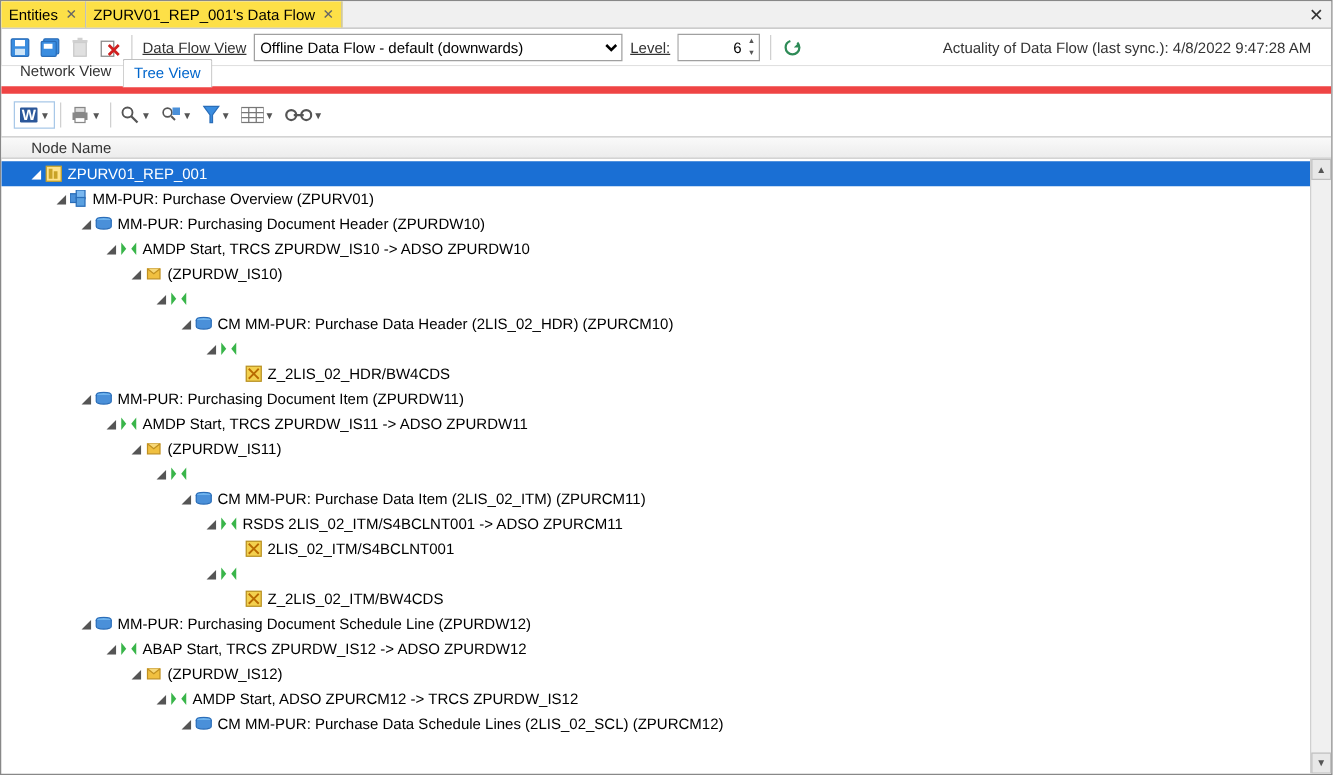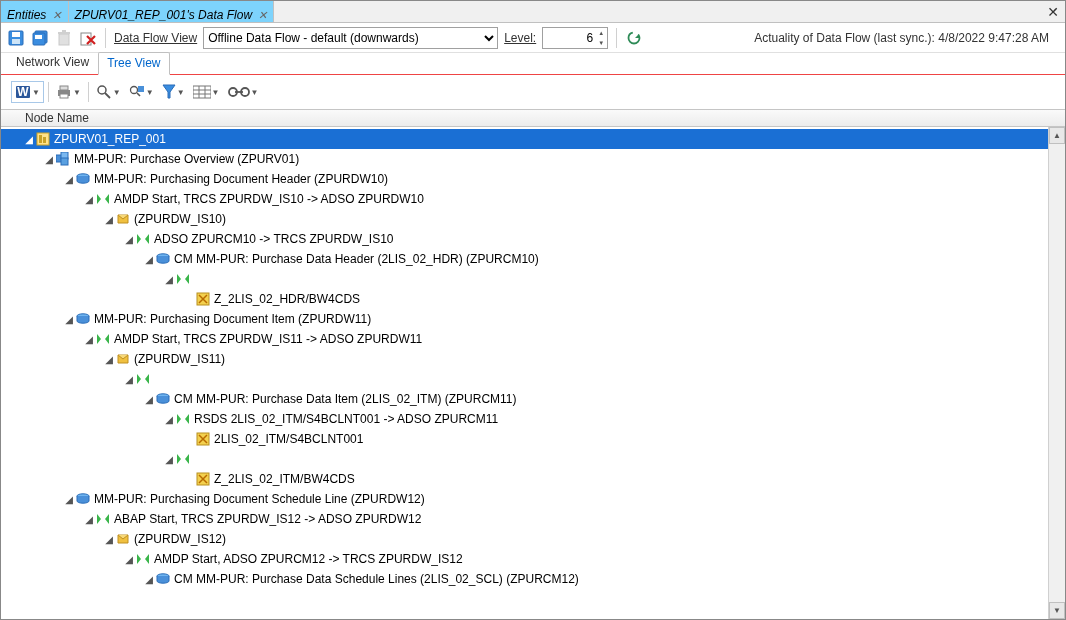--- a/index.html
+++ b/index.html
@@ -1,32 +1,32 @@
 <!DOCTYPE html>
 <html><head>
 <meta charset="utf-8">
 <style>
   * { box-sizing: border-box; font-family: "Segoe UI", Tahoma, sans-serif; font-size: 12px; }
   body { margin: 0; background: #fff; width: 1066px; height: 620px; border: 1px solid #888; display: flex; flex-direction: column; }
   .tabs-top { display: flex; align-items: center; background: #f0f0f0; height: 22px; border-bottom: 1px solid #c0c0c0; }
-  .tab { display: flex; align-items: flex-end; padding: 0 6px; height: 21px; border-right: 1px solid #c0c0c0; background: #7dd3fc; gap: 6px; cursor: pointer; font-style: italic; }
+  .tab { display: flex; align-items: center; padding: 0 6px; height: 21px; border-right: 1px solid #c0c0c0; background: #fde047; gap: 6px; cursor: pointer; }
   .tab .close { color: #666; font-size: 11px; }
   .tabs-top .spacer { flex: 1; }
   .win-close { padding: 0 6px; color: #333; font-size: 14px; cursor: pointer; }
   .toolbar { display: flex; align-items: center; padding: 3px 6px; gap: 6px; height: 30px; border-bottom: 1px solid #e0e0e0; }
   .tb-icon { width: 18px; height: 18px; display: flex; align-items: center; justify-content: center; cursor: pointer; }
   .tb-sep { width: 1px; height: 20px; background: #d0d0d0; margin: 0 2px; }
   .tb-label { color: #333; white-space: nowrap; text-decoration: underline; }
   select.dfview { width: 295px; height: 22px; border: 1px solid #a0a0a0; background: #fff; }
   .level-box { display: flex; align-items: center; border: 1px solid #a0a0a0; height: 22px; }
   .level-box input { width: 52px; border: none; text-align: right; padding-right: 2px; height: 20px; outline: none; }
   .spin { display: flex; flex-direction: column; width: 12px; }
   .spin div { height: 10px; font-size: 6px; text-align: center; line-height: 10px; cursor: pointer; color: #555;}
   .right-status { margin-left: auto; white-space: nowrap; padding-right: 10px; color: #333;}
-  .subtabs { display: flex; align-items: flex-end; height: 22px; padding-left: 6px; border-bottom: 1px solid #ef4444; background: #fff; }
+  .subtabs { display: flex; align-items: flex-end; height: 22px; padding-left: 6px; border-bottom: 6px solid #ef4444; background: #fff; }
   .subtab { padding: 3px 8px 4px 8px; border: 1px solid transparent; color: #333; cursor: pointer; }
   .subtab.active { color: #0066cc; border: 1px solid #c0c0c0; border-bottom: 1px solid #fff; background: #fff; margin-bottom: -1px; border-radius: 2px 2px 0 0; }
   .toolbar2 { display: flex; align-items: center; padding: 5px 10px; gap: 2px; height: 34px; }
   .tb2-btn { display: flex; align-items: center; height: 22px; padding: 0 3px; cursor: pointer; gap: 1px;}
   .tb2-btn.box { border: 1px solid #a8c8e8; }
   .drop { font-size: 8px; color: #555; }
   .header-row { background: linear-gradient(#fafafa,#ececec); border: 1px solid #c5c5c5; border-left: none; border-right: none; height: 18px; display: flex; align-items: center; padding-left: 24px; color: #333; }
   .tree-container { flex: 1; display: flex; overflow: hidden; border-top: none; }
   .tree { flex: 1; overflow: hidden; padding-top: 2px;}
   .scrollbar { width: 17px; background: #f0f0f0; border-left: 1px solid #d0d0d0; display: flex; flex-direction: column; }
@@ -236,21 +236,20 @@
       </div>
       <div class="row">
         <span class="pad" style="width: 122px;"></span>
         <span class="expander">◢</span>
         <span class="icn">
           <svg width="14" height="12">
             <path d="M1 1 L5 6 L1 11 Z" fill="#39b54a"></path>
             <path d="M13 1 L9 6 L13 11 Z" fill="#39b54a"></path>
           </svg>
         </span>
-        <span>ADSO ZPURCM10 -&gt; TRCS ZPURDW_IS10</span>
       </div>
       <div class="row">
         <span class="pad" style="width: 142px;"></span>
         <span class="expander">◢</span>
         <span class="icn">
           <svg width="14" height="12">
             <ellipse cx="7" cy="3" rx="6" ry="2.2" fill="#6fb4ef" stroke="#2a6db8"></ellipse>
             <path d="M1 3 v5 a6 2.2 0 0 0 12 0 v-5" fill="#4a90d9" stroke="#2a6db8"></path>
           </svg>
         </span>

